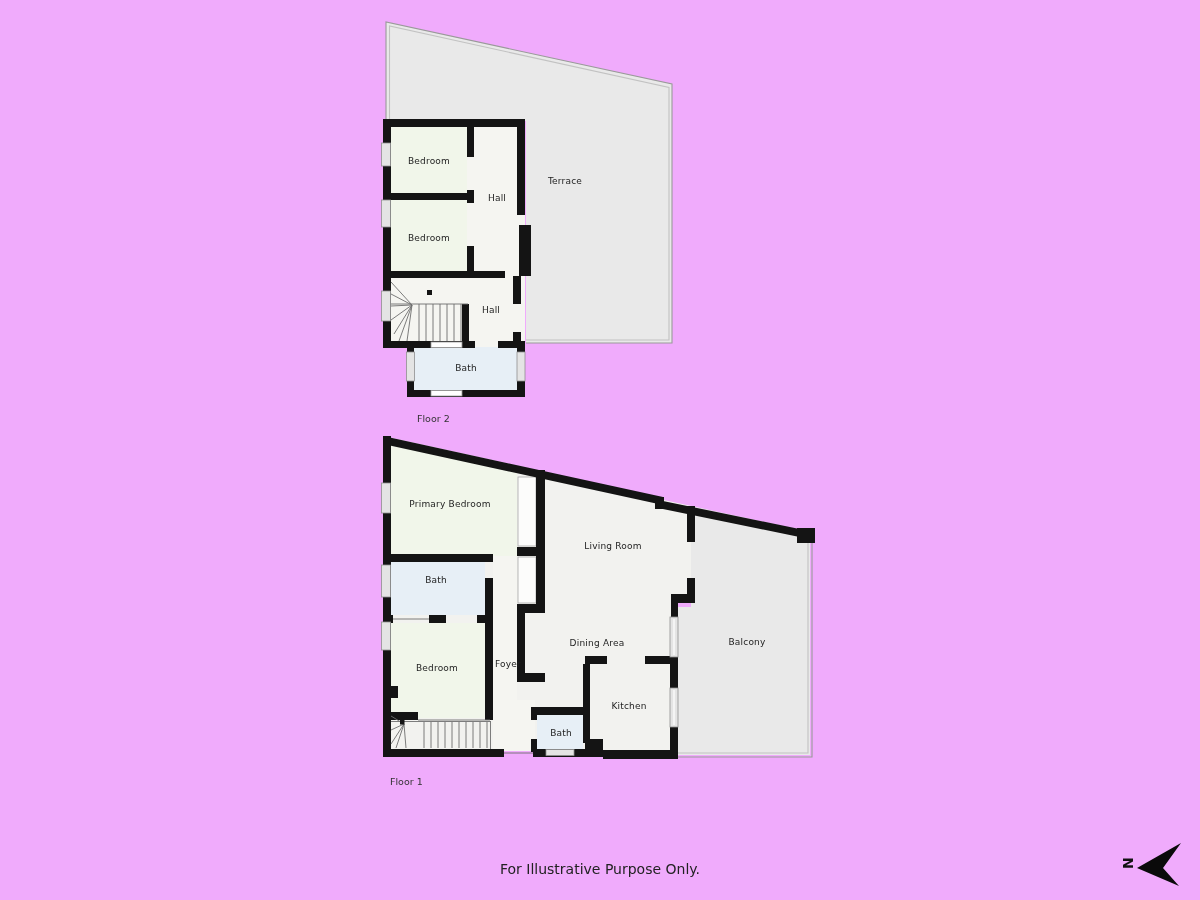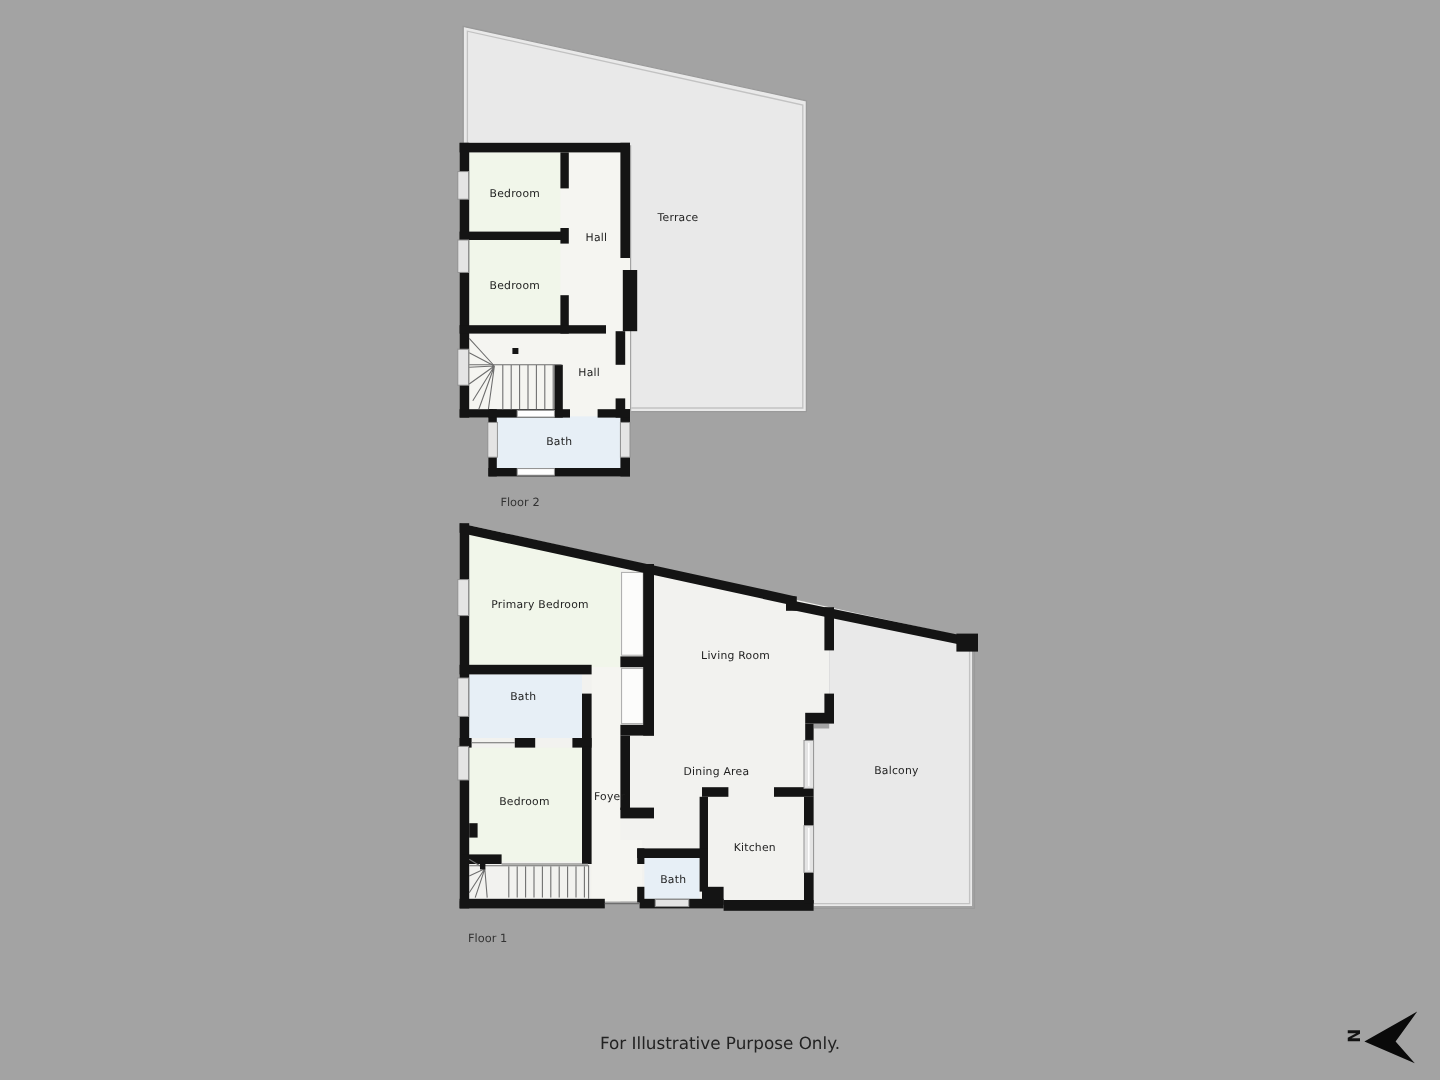--- a/index.html
+++ b/index.html
@@ -1,16 +1,16 @@
 <!DOCTYPE html>
 <html><head>
 <meta charset="utf-8">
 <style>
   html,body{margin:0;padding:0;background:#ffffff;}
-  #canvas{position:relative;width:1200px;height:900px;background:#a3a3a3;overflow:hidden;
+  #canvas{position:relative;width:1200px;height:900px;background:#f0abfc;overflow:hidden;
           font-family:"DejaVu Sans", sans-serif;}
   svg{position:absolute;left:0;top:0;}
   .lbl{font:9px "DejaVu Sans", sans-serif;fill:#1d1d1d;letter-spacing:.2px;text-anchor:middle;}
   .cap{font:9.5px "DejaVu Sans", sans-serif;fill:#333333;}
   .disclaimer{font:14px "DejaVu Sans", sans-serif;fill:#222222;text-anchor:middle;}
   .compassN{font:700 14px "DejaVu Sans", sans-serif;fill:#111111;}
   .win{fill:#e4e4e4;stroke:#8f8f8f;stroke-width:.8;}
   .vent{fill:#ffffff;stroke:#999999;stroke-width:.8;}
   .closet{fill:#fcfcfb;stroke:#a8a8a8;stroke-width:.8;}
   .thin{fill:none;stroke-width:1.1;}

